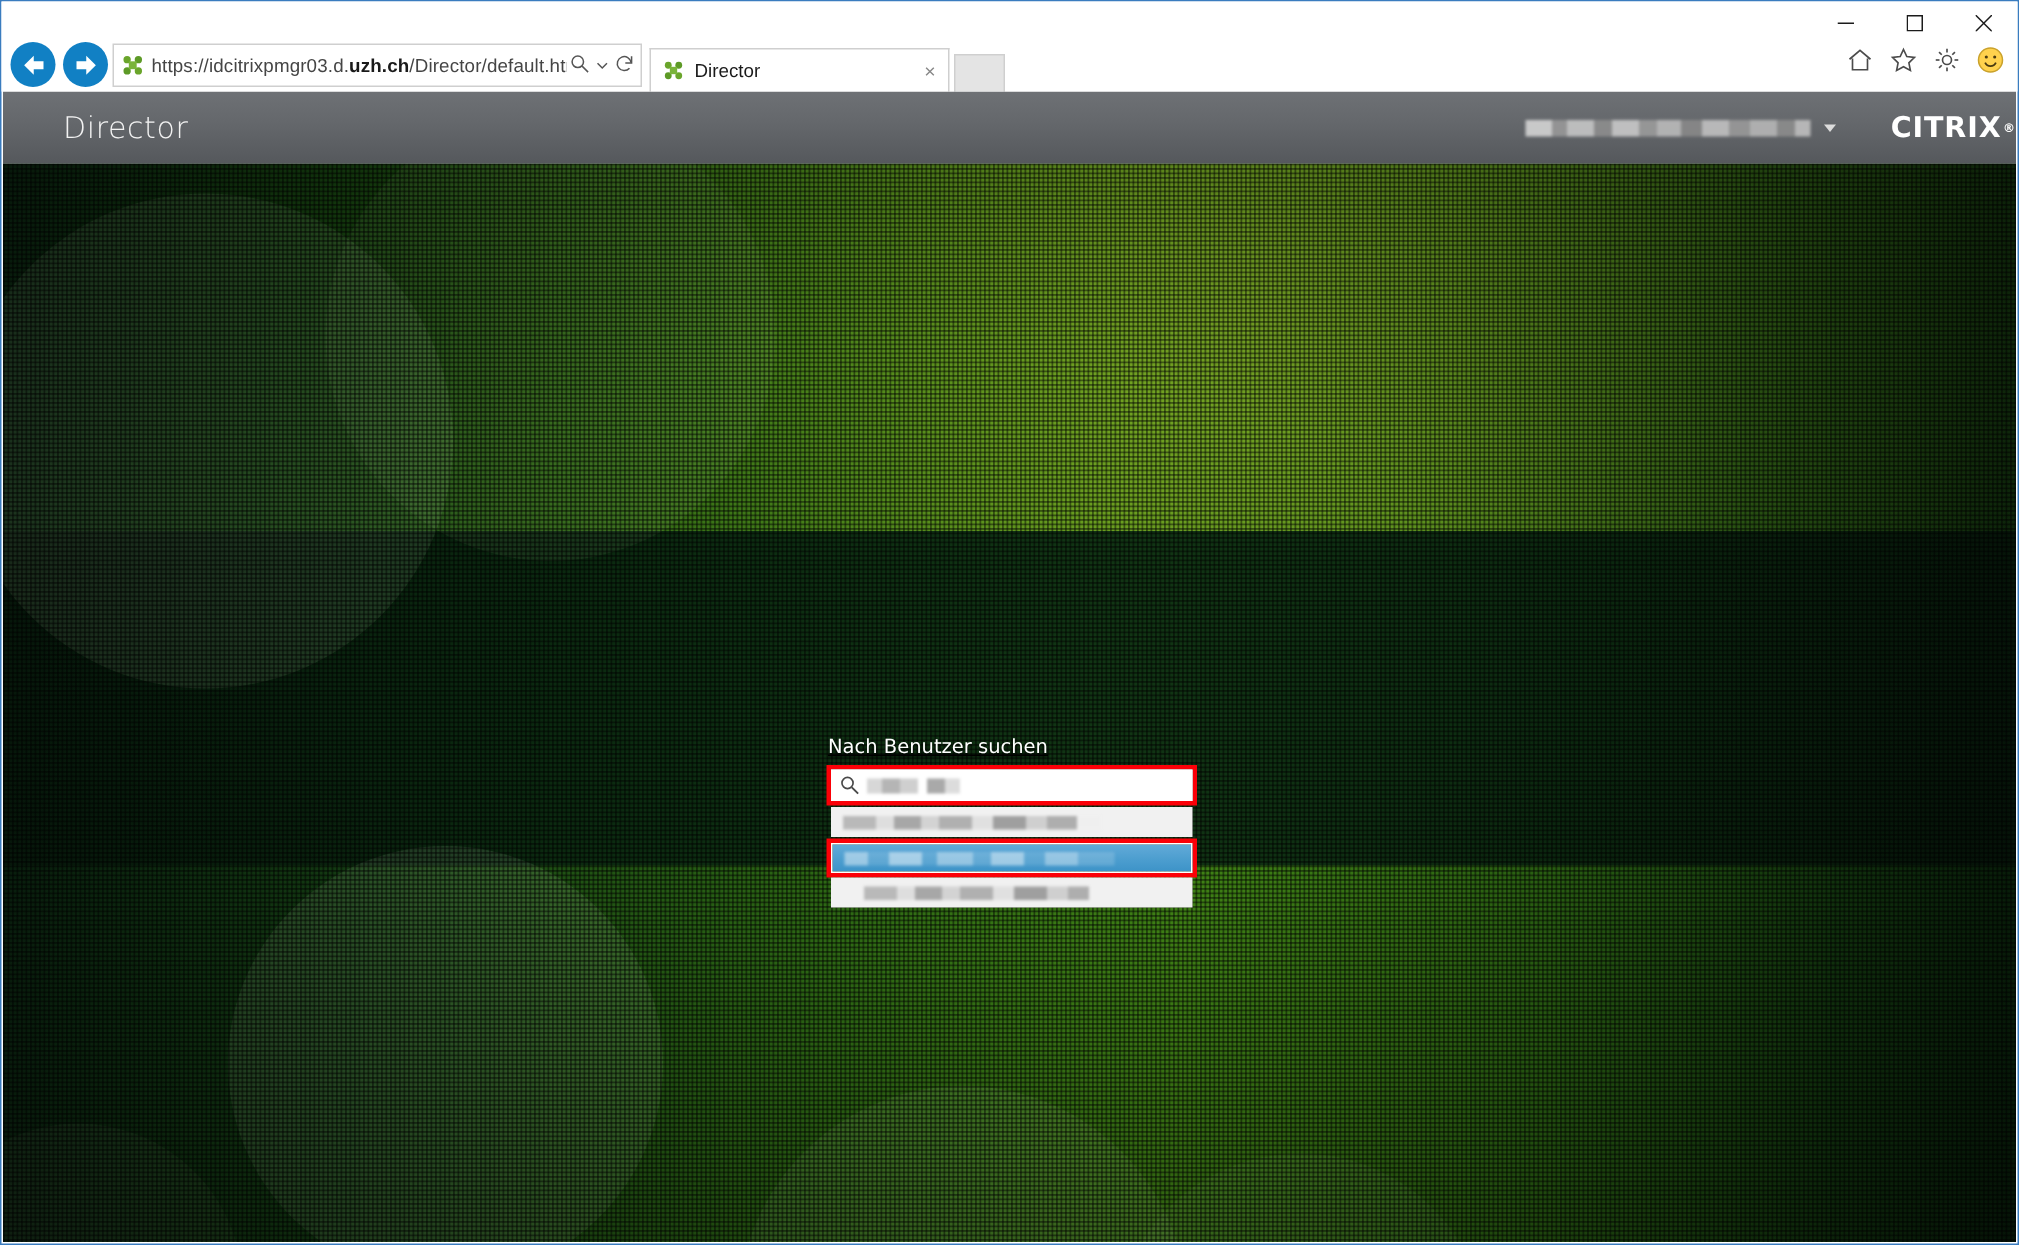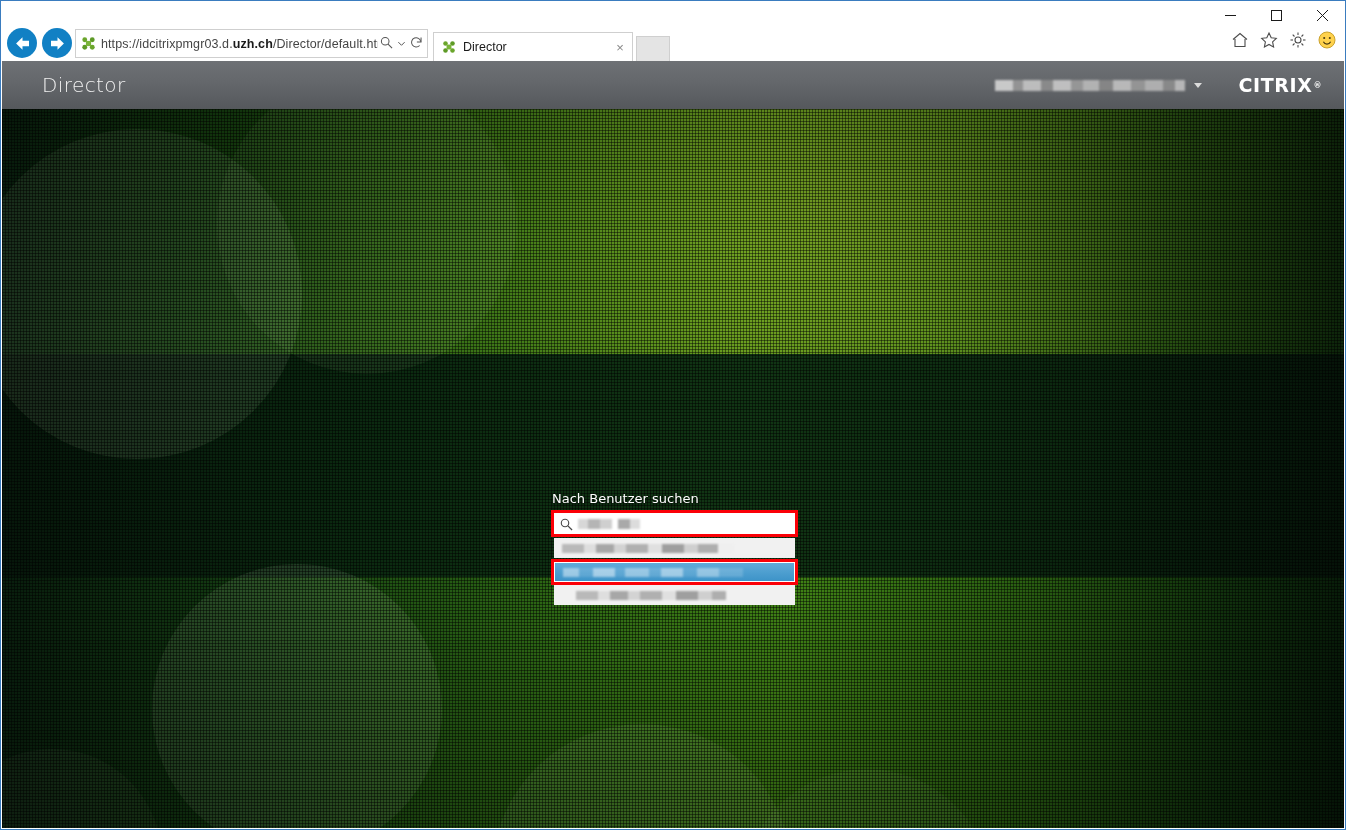--- a/index.html
+++ b/index.html
@@ -81,21 +81,21 @@
     position:relative; z-index:5;
     width:100%; height:48px;
     background:linear-gradient(to bottom,#6e7175 0%,#64676b 45%,#55585c 100%);
     display:flex; align-items:center;
   }
   #director-title{
     margin-left:40px; color:#f2f2f2; font-size:20px; font-weight:300;
     letter-spacing:.4px; font-family:"DejaVu Sans", sans-serif;
   }
   #header-right{
-    margin-left:auto; display:flex; align-items:center; padding-right:22px;
+    margin-left:auto; display:flex; align-items:center; 
   }
   #user-menu{ display:flex; align-items:center; }
   #user-name-redacted{
     width:190px; height:11px;
     background:
       linear-gradient(90deg,
         #d7d7d7 0 18px,#9a9a9a 18px 28px,#c9c9c9 28px 46px,#8f8f8f 46px 58px,
         #cccccc 58px 76px,#9d9d9d 76px 88px,#bdbdbd 88px 104px,#8a8a8a 104px 118px,
         #c4c4c4 118px 136px,#9b9b9b 136px 150px,#b9b9b9 150px 168px,#8e8e8e 168px 180px,
         #c2c2c2 180px 190px);
@@ -152,21 +152,21 @@
     pointer-events:none;
   }
   #vignette{
     position:absolute; left:0; top:0; width:100%; height:100%;
     background:radial-gradient(ellipse at 45% 45%, rgba(0,0,0,0) 35%, rgba(0,0,0,.45) 100%);
     pointer-events:none;
   }
 
   
   #search-widget{
-    position:absolute; left:549px; top:382px; width:250px; z-index:10;
+    position:absolute; left:549px; top:382px; width:250px; z-index:10;text-decoration:underline;
   }
   #search-label{
     color:#ffffff; font-size:13px; font-weight:400; margin-bottom:4px; padding-left:1px;
     text-shadow:0 1px 2px rgba(0,0,0,.7);
     font-family:"DejaVu Sans", sans-serif;
   }
   #search-box-highlight{
     border:3px solid #fb0007; width:247px;
   }
   #search-input-row{

